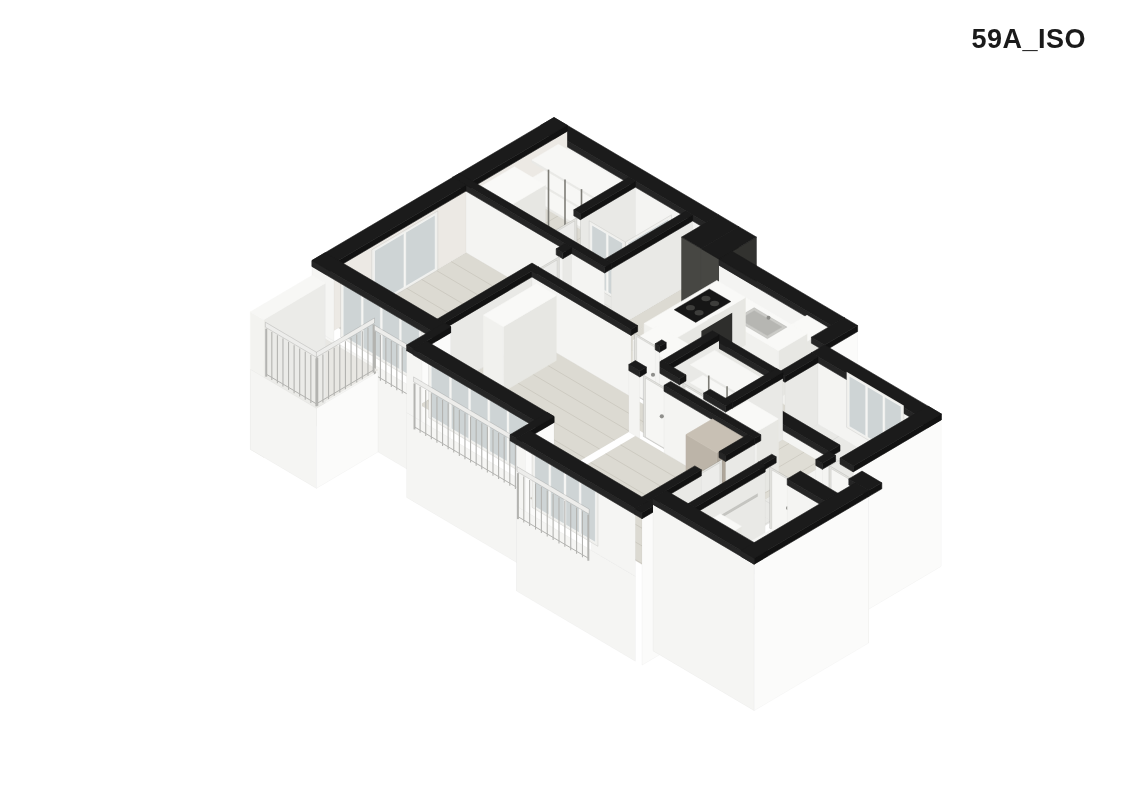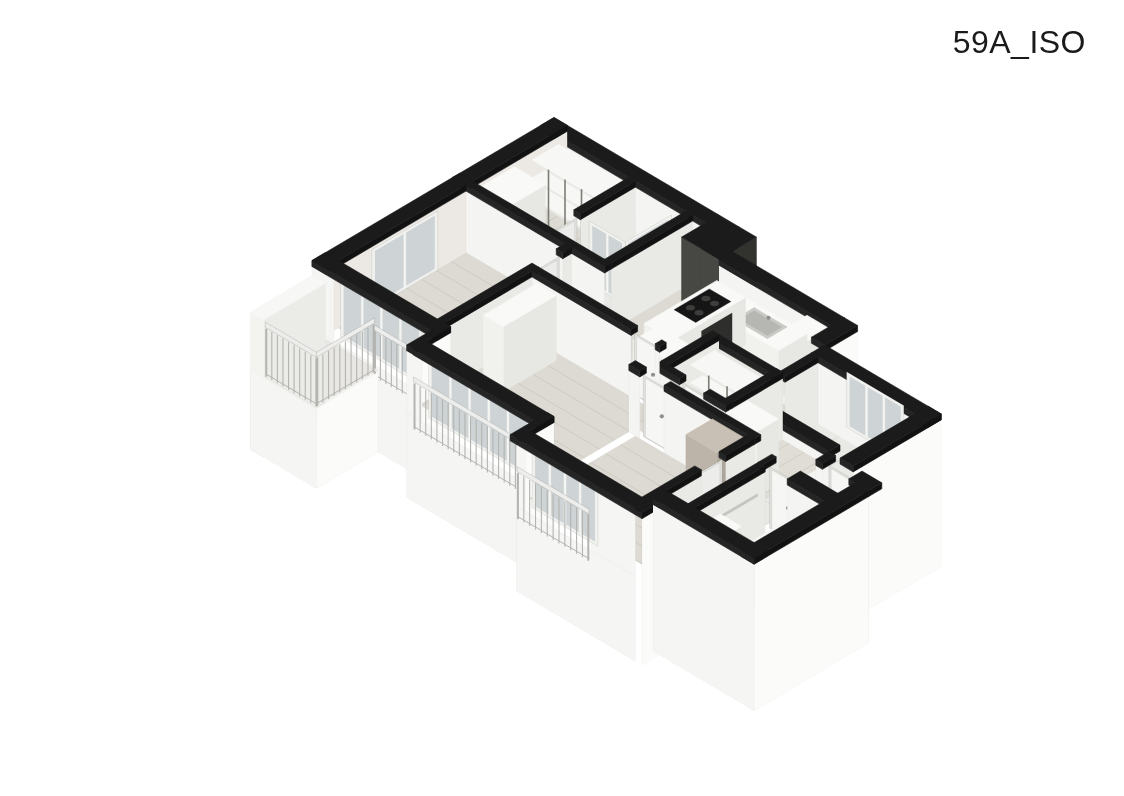--- a/index.html
+++ b/index.html
@@ -1,20 +1,20 @@
 <!DOCTYPE html>
 <html><head>
 <meta charset="utf-8">
 <style>
   html,body{margin:0;padding:0;background:#ffffff;}
   body{width:1124px;height:796px;overflow:hidden;font-family:"Liberation Sans",sans-serif;}
   .stage{position:relative;width:1124px;height:796px;background:#ffffff;}
   .drawing-title{
     position:absolute;top:24px;right:38px;
-    font-size:32px;font-weight:normal;color:#1a1a1a;letter-spacing:0.5px;
+    font-size:27px;font-weight:bold;color:#1a1a1a;letter-spacing:0.5px;
     font-family:"Liberation Sans",sans-serif;
   }
   svg{display:block;}
 </style>
 </head>
 <body>
 
 <div class="stage">
   <svg width="1124" height="796" viewBox="0 0 1124 796" xmlns="http://www.w3.org/2000/svg">
       <g>

